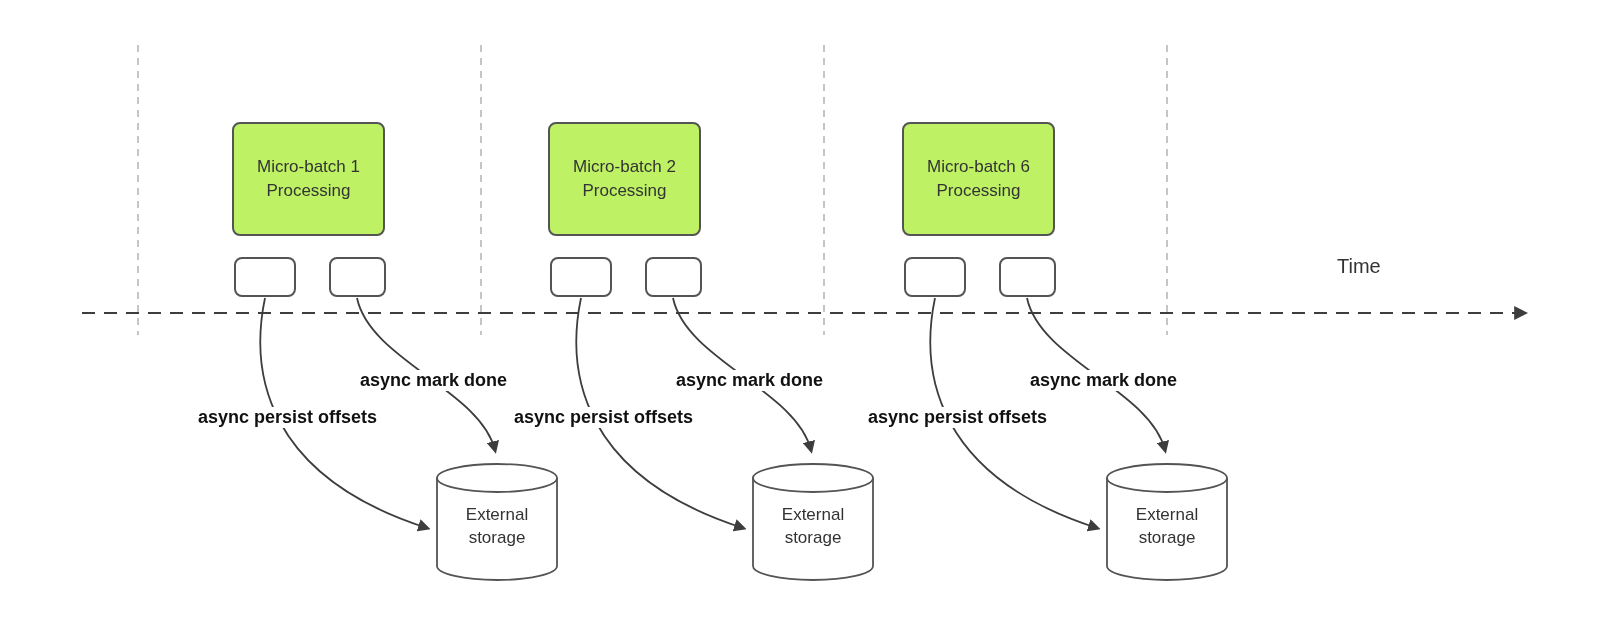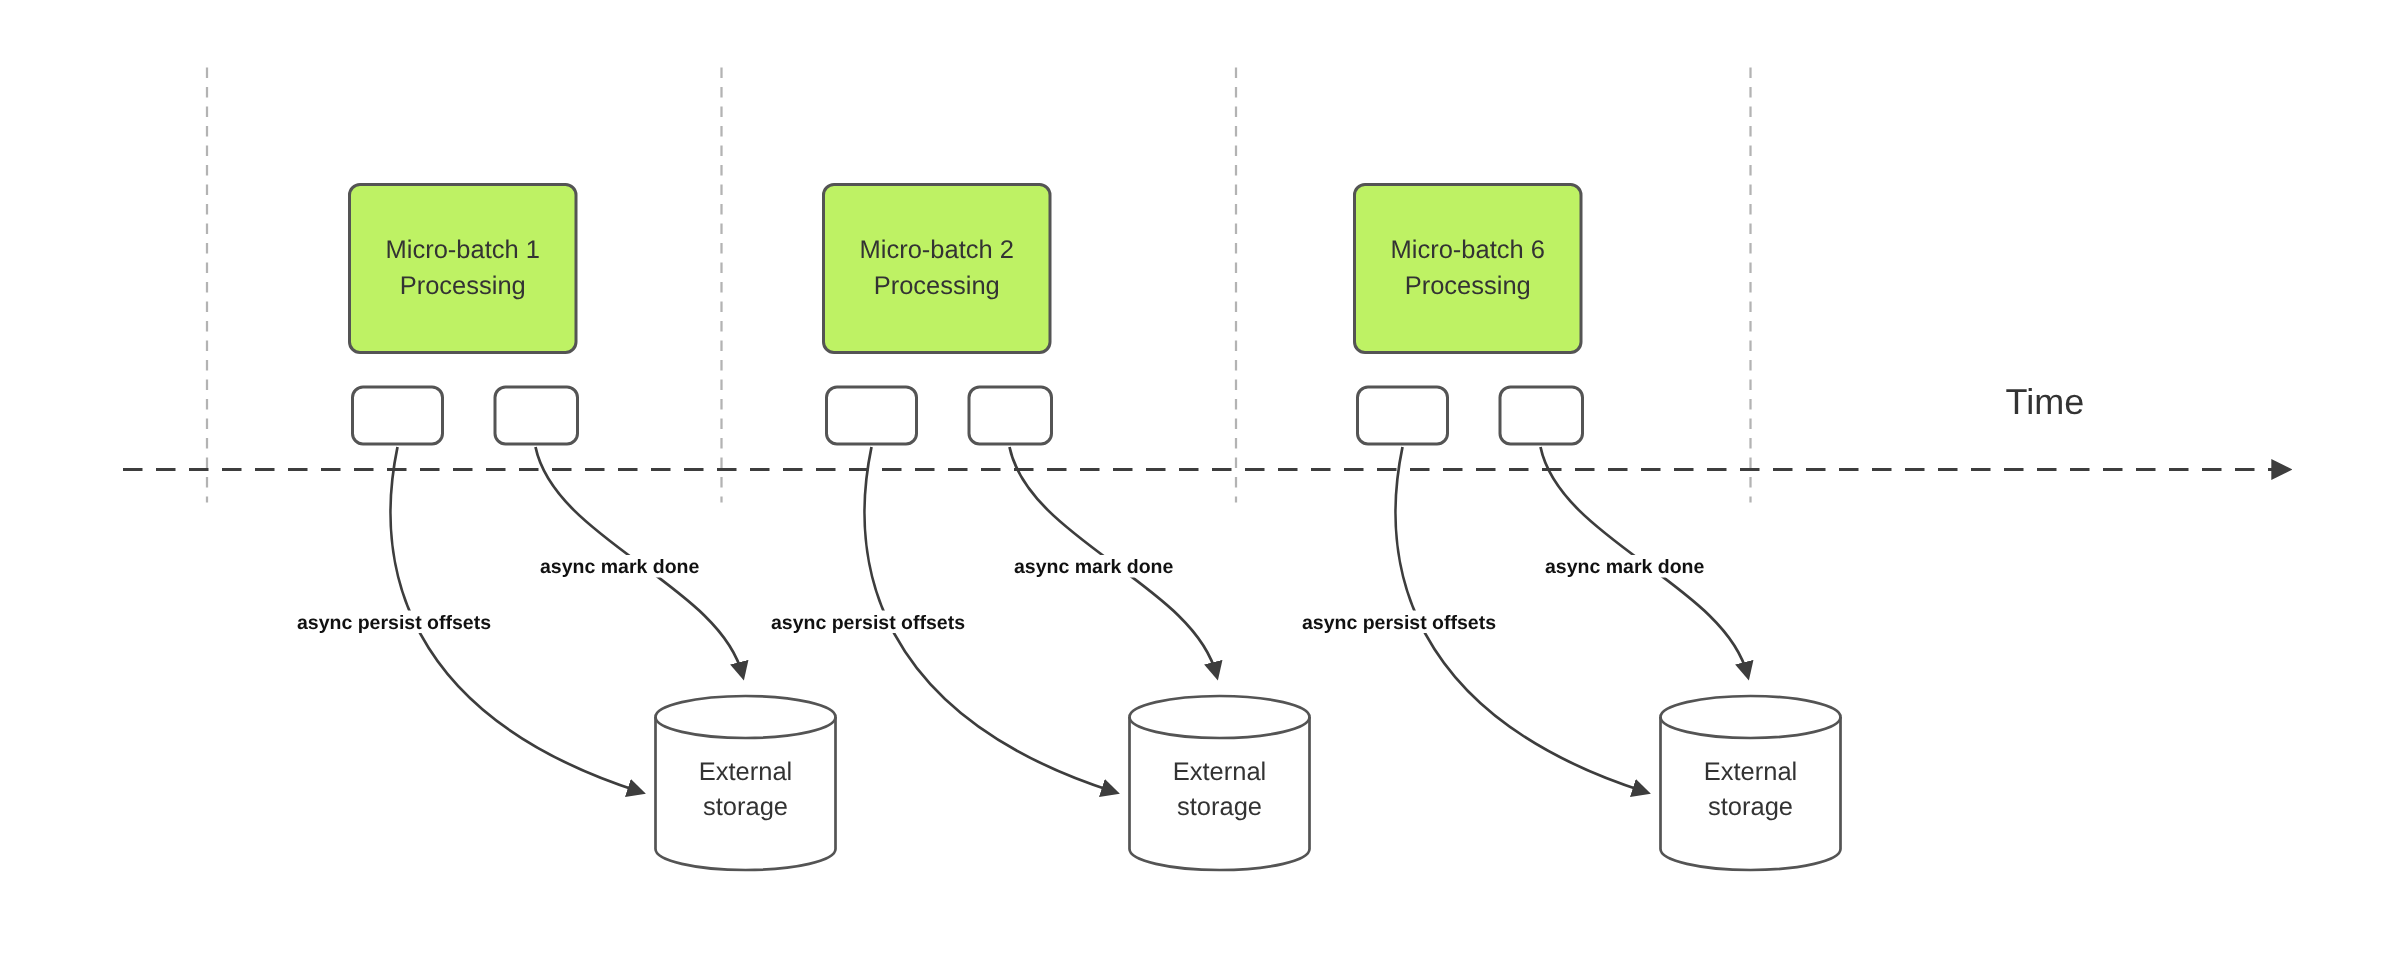--- a/index.html
+++ b/index.html
@@ -51,21 +51,21 @@
     height: 40px;
     box-sizing: border-box;
     border: 2px solid #545454;
     border-radius: 8px;
     background: #ffffff;
   }
   .task-a { left: 234px; width: 62px; }
   .task-b { left: 329px; width: 57px; }
   .flow-label {
     position: absolute;
-    font-size: 13px;
+    font-size: 18px;
     font-weight: bold;
     color: #111111;
     white-space: nowrap;
     background: #ffffff;
     padding: 0 2px;
   }
   .persist-label { left: 196px; top: 407px; text-align: right; }
   .markdone-label { left: 358px; top: 370px; }
   .storage-label {
     position: absolute;
@@ -74,21 +74,21 @@
     width: 120px;
     text-align: center;
     font-size: 17px;
     line-height: 1.35;
     color: #333333;
   }
   .time-label {
     position: absolute;
     left: 1337px;
     top: 255px;
-    font-size: 24px;
+    font-size: 20px;
     color: #333333;
   }
 </style>
 </head>
 <body>
 
 <div class="canvas">
 
   <svg width="1600" height="642" viewBox="0 0 1600 642">
     <defs>

